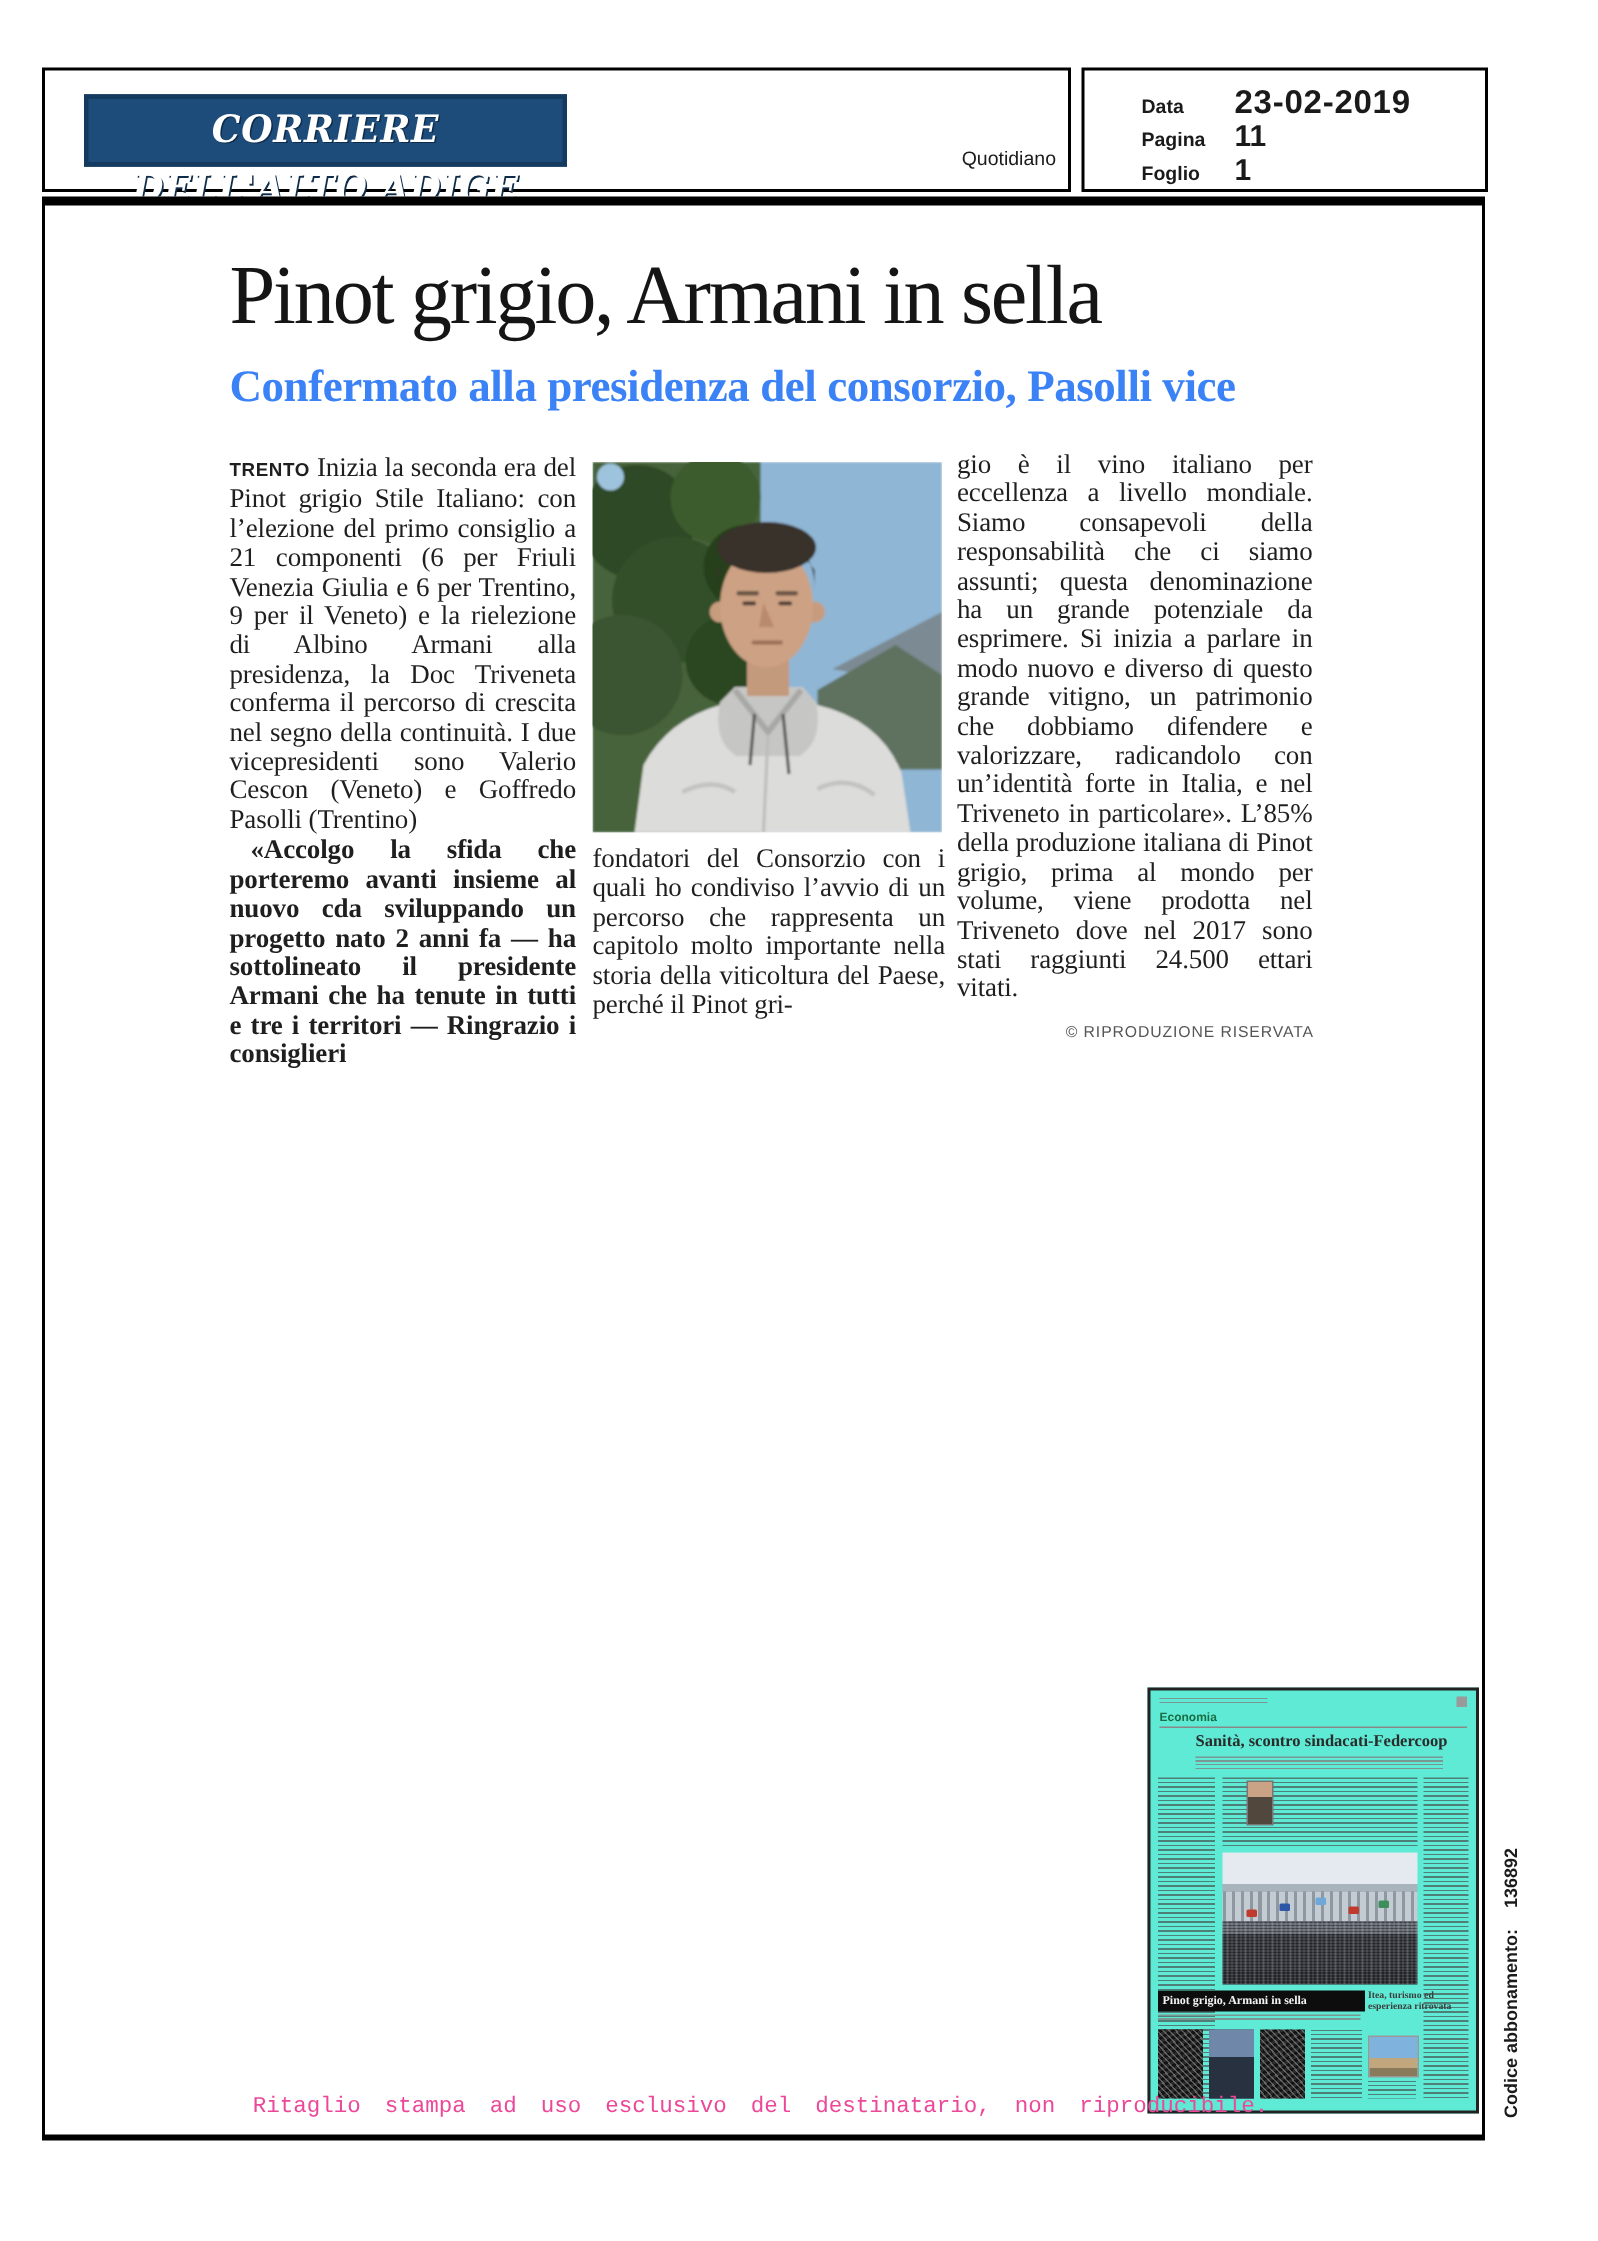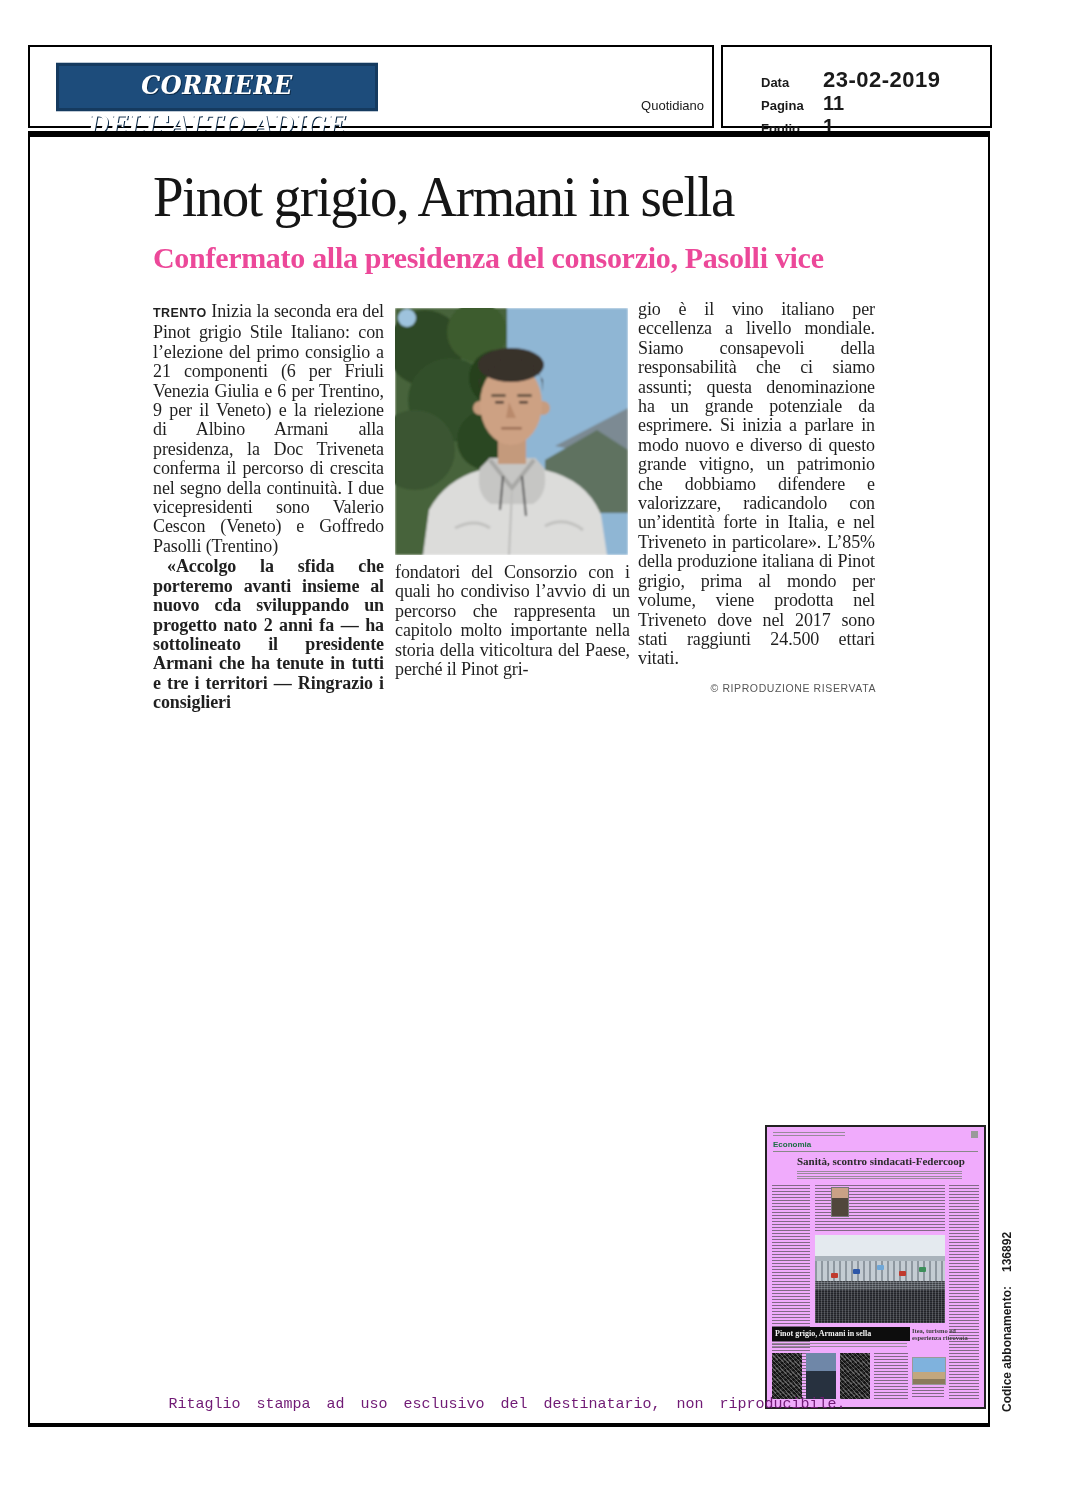--- a/index.html
+++ b/index.html
@@ -10,45 +10,45 @@
   .hdr-left{left:28px;top:45px;width:682px;height:79px;border:2px solid #000;background:#fff;}
   .masthead{left:26px;top:17px;width:316px;height:40px;background:#1d4c7b;border:3px solid #153a5f;
             color:#fff;font-family:"DejaVu Serif",serif;font-weight:bold;font-style:italic;
             font-size:24px;letter-spacing:.5px;text-align:center;line-height:38px;
             text-shadow:1px 1px 0 #0e2c49; transform:scaleY(1.05);}
   .quotidiano{right:8px;top:7px;font-family:"Liberation Sans",sans-serif;font-weight:normal;font-size:13px;margin-top:44px;}
   .hdr-right{left:721px;top:45px;width:267px;height:79px;border:2px solid #000;background:#fff;
              font-family:"Liberation Sans",sans-serif;}
   .meta-row{position:absolute;left:14px;display:flex;align-items:baseline;}
   .meta-label{width:62px;font-weight:bold;font-size:13px;margin-left:24px;}
-  .meta-value{font-weight:bold;font-size:20px;margin-top:12px;}
+  .meta-value{font-weight:bold;font-size:20px;}
   .meta-value.big{font-size:22px;letter-spacing:.5px;}
 
   
   .frame{left:28px;top:131px;width:958px;height:1286px;border-left:2px solid #000;border-right:2px solid #000;
          border-top:6px solid #000;border-bottom:4px solid #000;background:#fff;}
 
   .headline{left:153px;top:168px;width:760px;font-size:56px;line-height:1.05;letter-spacing:-1.5px;
             font-weight:500;color:#151515;transform:scaleX(.98);transform-origin:left;}
-  .subhead{left:153px;top:241px;width:760px;font-size:30px;font-weight:600;letter-spacing:-.3px;color:#ec4899;}
+  .subhead{left:153px;top:241px;width:760px;font-size:30px;font-weight:600;letter-spacing:-.3px;color:#3b82f6;}
 
   .bodycol{font-size:18px;line-height:19.4px;text-align:justify;color:#1f1f1f;letter-spacing:-.1px;}
   .bodycol p{margin:1px;}
   .bodycol p.indent{text-indent:14px;font-weight:bold;}
   .col1{left:152px;top:301px;width:233px;}
   .col2{left:394px;top:562px;width:237px;}
   .col3{left:637px;top:299px;width:239px;}
   .dateline{font-family:"Liberation Sans",sans-serif;font-weight:bold;font-size:12.5px;letter-spacing:.4px;}
   .copyright{text-align:right;font-family:"Liberation Sans",sans-serif;font-size:10.5px;color:#555;
              letter-spacing:.6px;margin-top:10px;}
 
   .photo{left:395px;top:308px;width:233px;height:247px;}
 
   
-  .thumb{left:765px;top:1125px;width:217px;height:280px;border:2px solid #222;background:#f0abfc;}
+  .thumb{left:765px;top:1125px;width:217px;height:280px;border:2px solid #222;background:#5eead4;}
   .noise{background-image:repeating-linear-gradient(to bottom,rgba(70,70,70,.65) 0 1px,transparent 1px 3px);}
   .noise-light{background-image:repeating-linear-gradient(to bottom,rgba(130,130,130,.8) 0 1px,transparent 1px 2.5px);}
   .noisephoto{background-color:#2b2b2b;
     background-image:repeating-linear-gradient(47deg,rgba(255,255,255,.28) 0 1px,transparent 1px 3px),
                      repeating-linear-gradient(-31deg,rgba(0,0,0,.55) 0 2px,transparent 2px 4px);}
   .t-mast{left:6px;top:5px;width:72px;height:4px;}
   .t-pagenum{right:6px;top:4px;width:7px;height:7px;background:#9a9a9a;}
   .t-economia{left:6px;top:13px;font-family:"Liberation Sans",sans-serif;font-weight:bold;font-size:8px;
               color:#1b6e43;border-bottom:1px solid #888;width:205px;padding-bottom:2px;}
   .t-headline{left:30px;top:28px;width:180px;font-weight:bold;font-size:11px;color:#2b2b2b;filter:blur(.3px);}
@@ -75,21 +75,21 @@
         background:linear-gradient(to bottom,#6f87a8 0 40%,#27313f 40% 100%);
         background-color:#33404f;}
   .t-b3{left:73px;top:226px;width:30px;height:46px;}
   .t-b4{left:107px;top:226px;width:34px;height:46px;}
   .t-photo2{left:145px;top:230px;width:32px;height:26px;
         background:linear-gradient(to bottom,#7fb2dd 0 55%,#c2a77e 55% 80%,#8a7a5c 80% 100%);border:1px solid #999;}
   .t-b5{left:145px;top:260px;width:32px;height:12px;}
 
   
   .ritaglio{left:30px;top:1396px;width:954px;text-align:center;font-family:"Liberation Mono",monospace;
-            font-size:15px;word-spacing:7px;color:#701a75;}
+            font-size:15px;word-spacing:7px;color:#ec4899;}
   .vertcode{left:912px;top:1310px;width:190px;transform:rotate(-90deg);transform-origin:center;
             font-family:"Liberation Sans",sans-serif;font-weight:bold;font-size:12px;color:#1a1a1a;white-space:nowrap;}
   .vertcode .num{margin-left:14px;}
 </style>
 </head>
 <body>
 
 <div class="abs hdr-left">
   <div class="abs masthead">CORRIERE DELL'ALTO ADIGE</div>
   <div class="abs quotidiano">Quotidiano</div>

